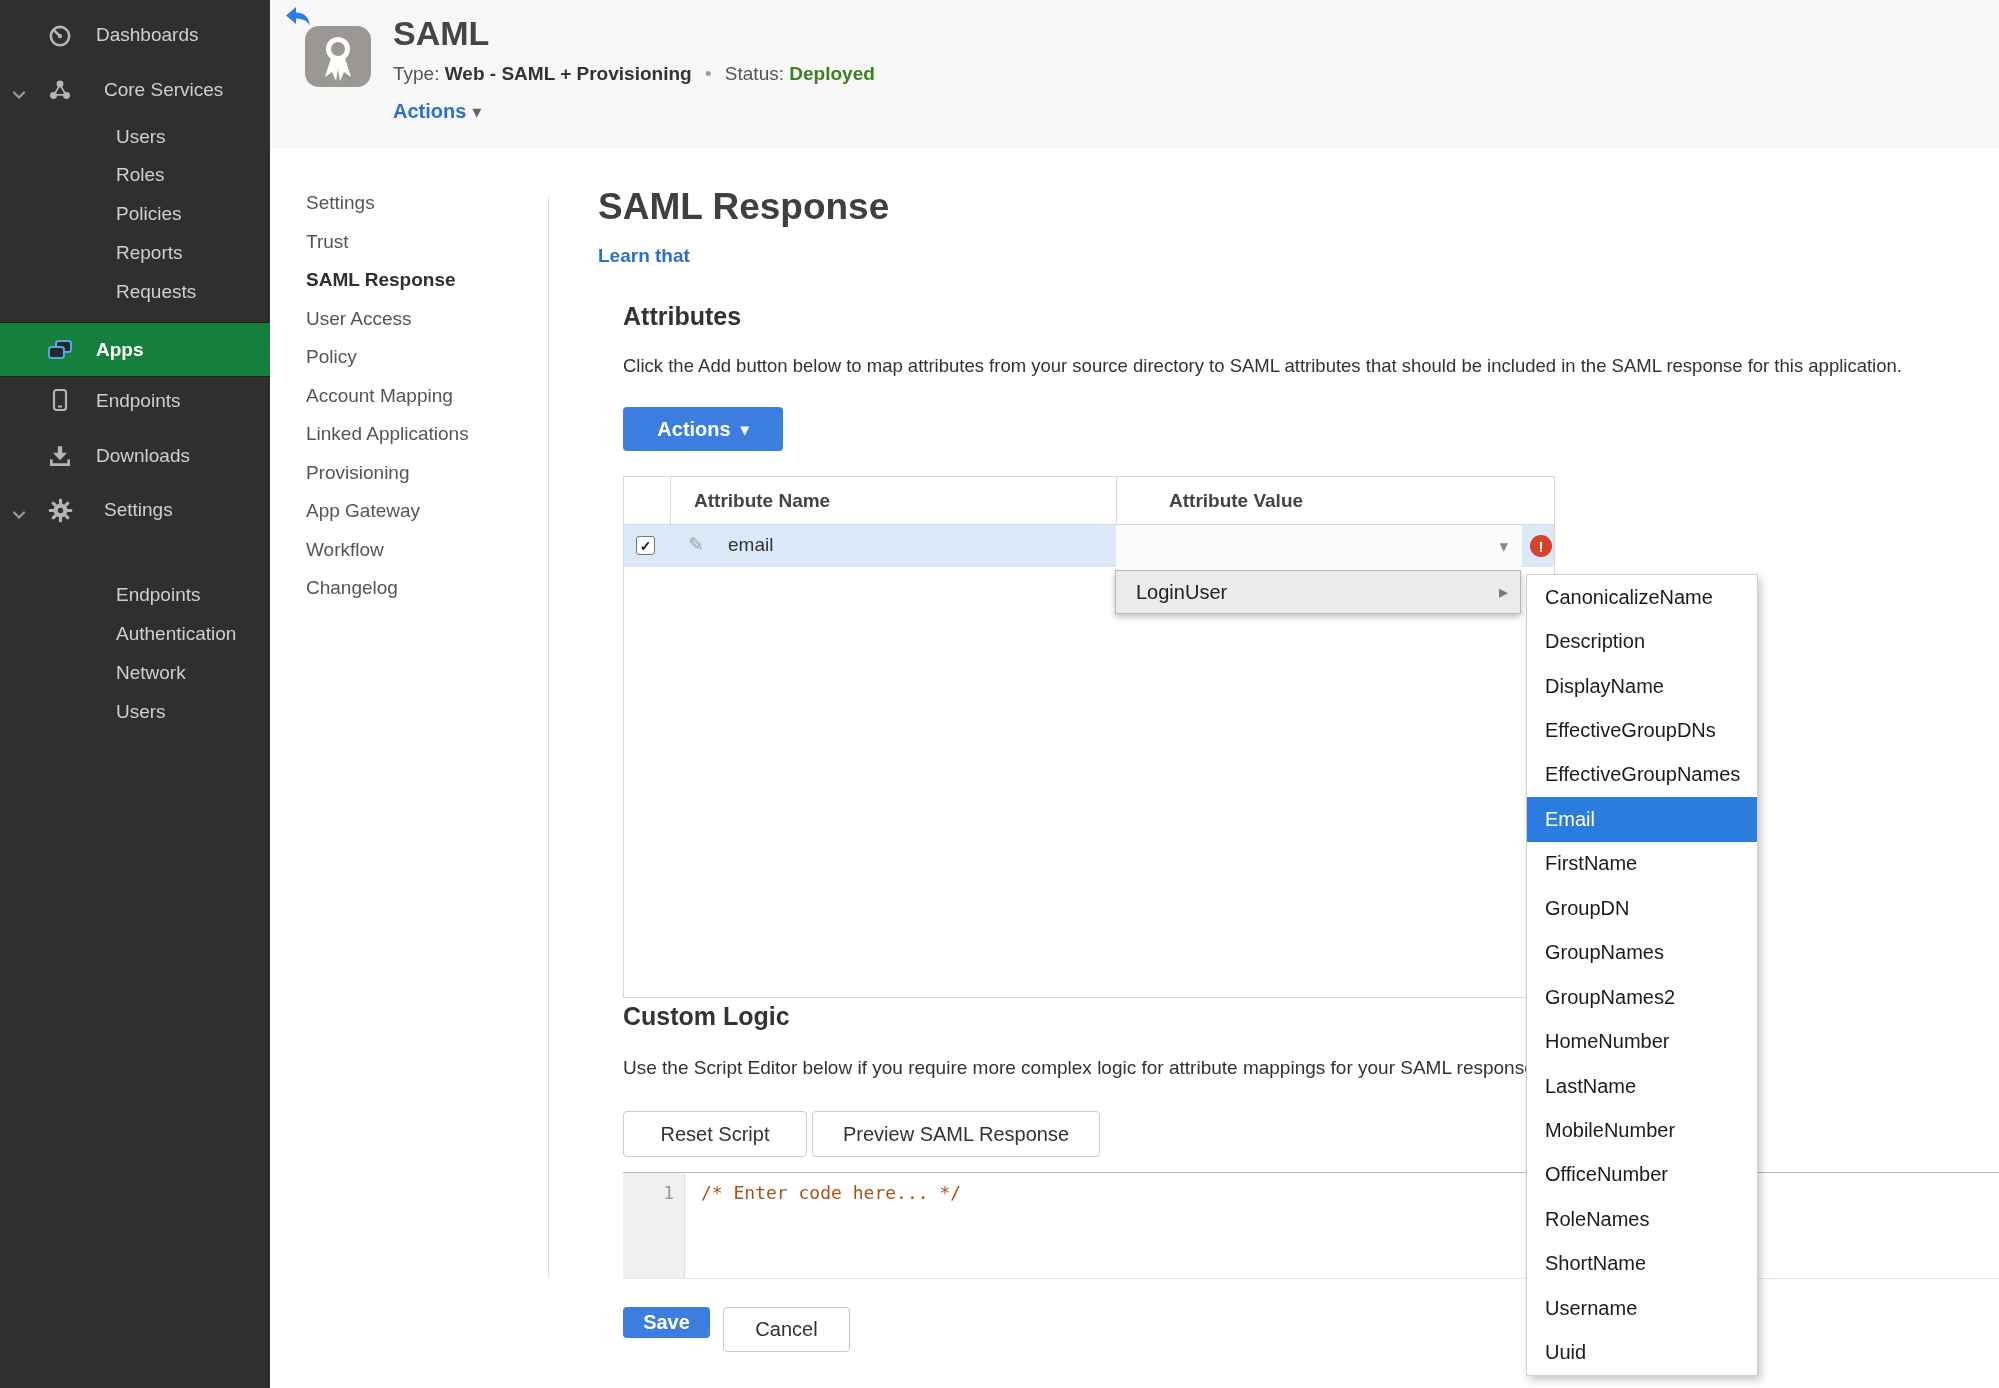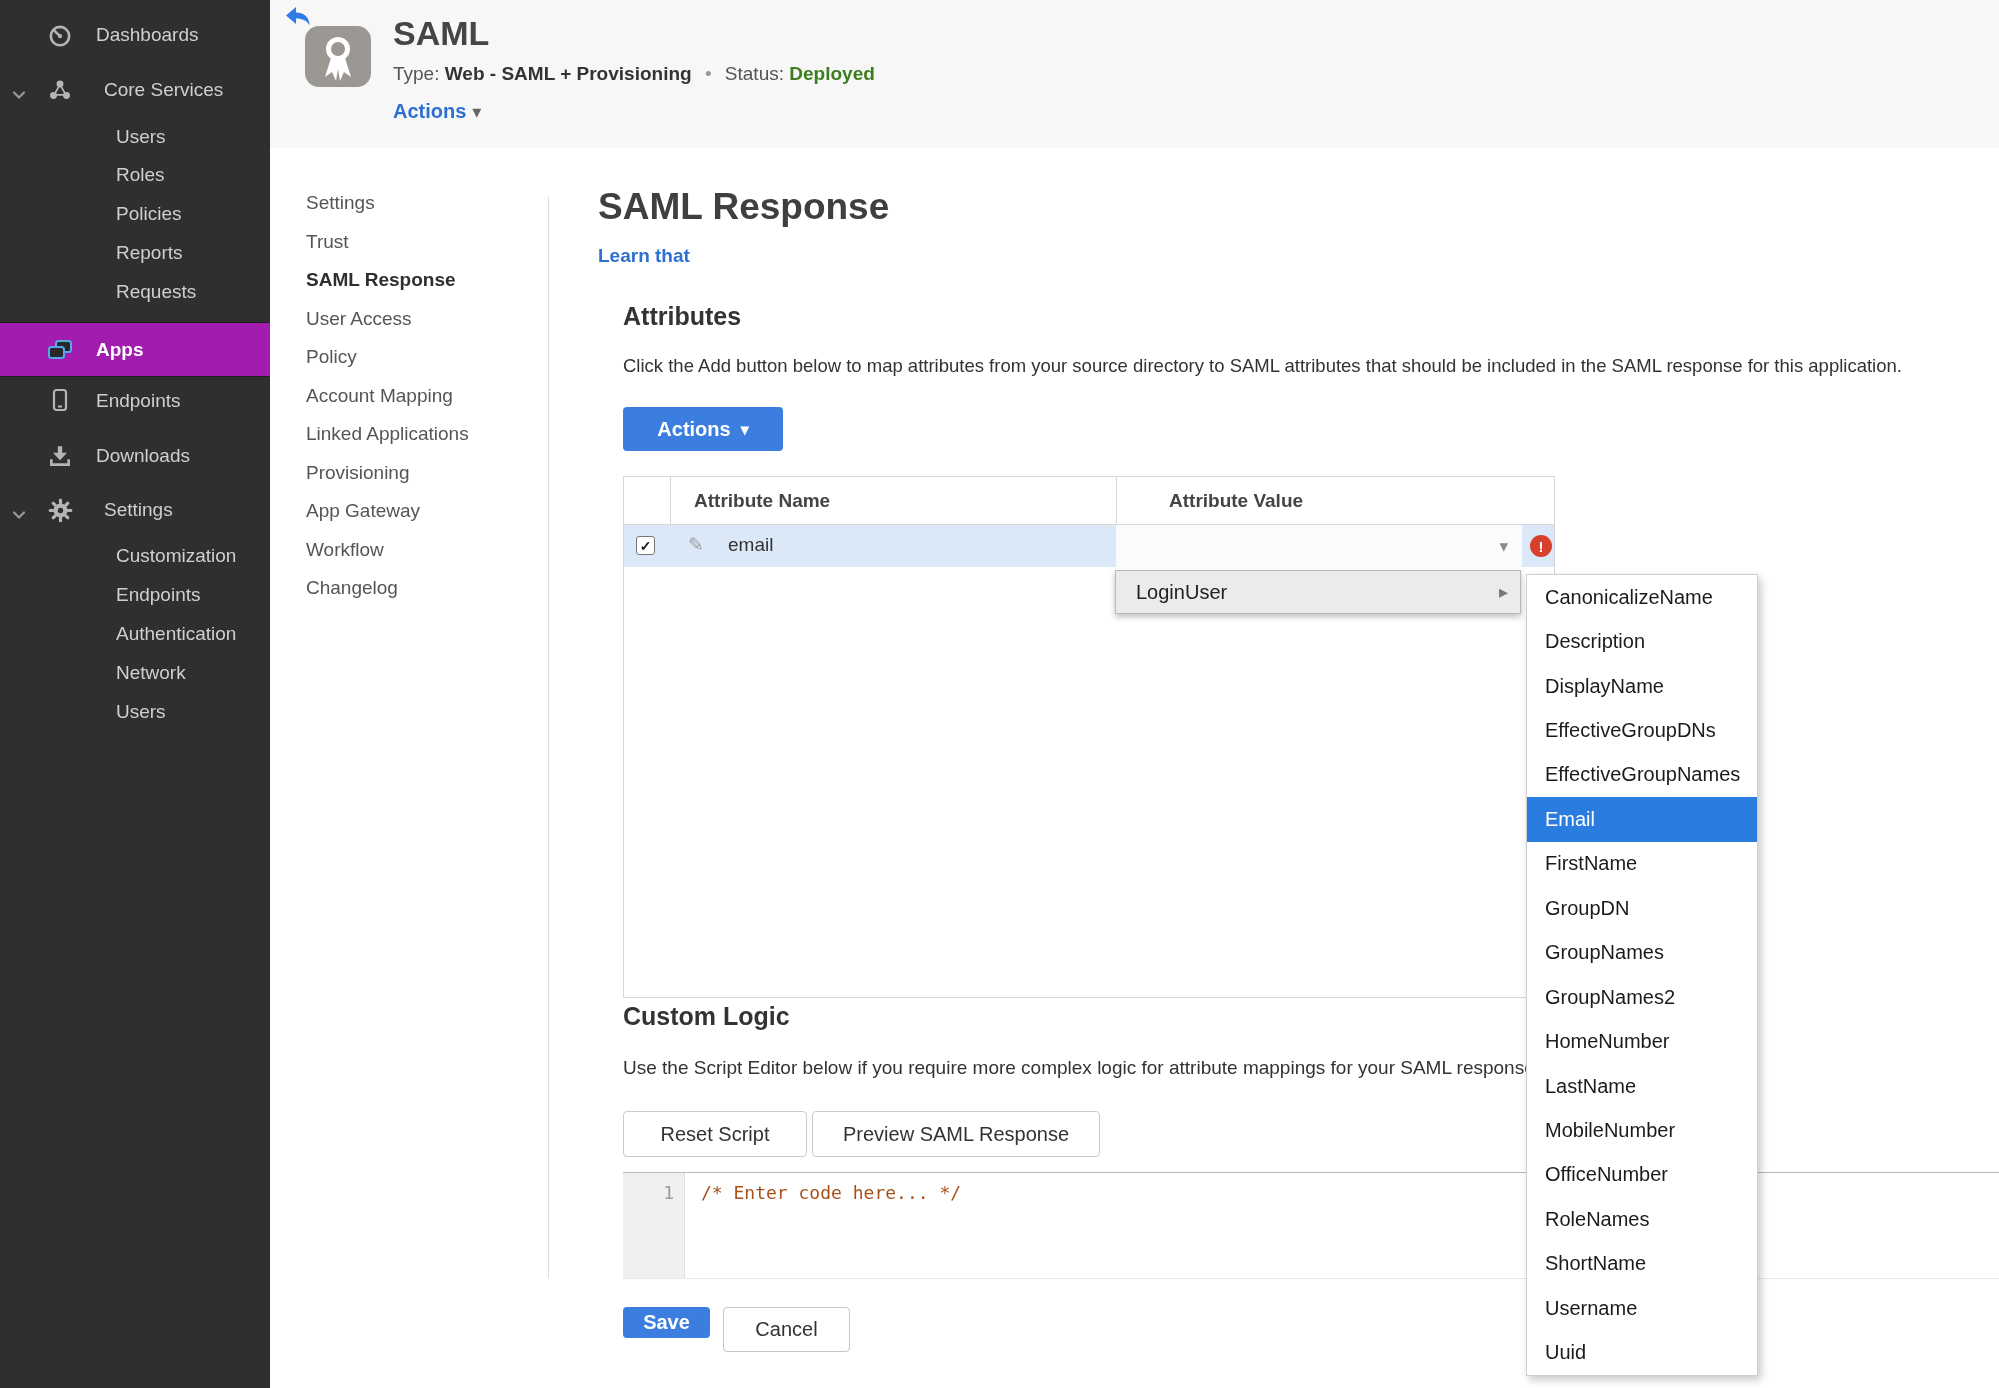--- a/index.html
+++ b/index.html
@@ -14,21 +14,21 @@
   .abs { position: absolute; }
 
   
   #sidebar { left:0; top:0; width:270px; height:1388px; background:#2f2f2f; }
   .side-item { position:absolute; left:0; width:270px; height:44px; display:flex; align-items:center; color:#cfcfcf; font-size:19px; cursor:pointer; }
   .side-item .slabel { position:absolute; left:96px; white-space:nowrap; }
   .side-item.group .slabel { left:104px; }
   .side-item.sub .slabel { left:116px; }
   .sicon { position:absolute; left:44px; width:32px; display:flex; justify-content:center; align-items:center; }
   .chev { position:absolute; left:12px; top:50%; margin-top:-6px; }
-  .side-item.active { background:#a21caf; border-top:1px solid #1f1f1f; border-bottom:1px solid #1f1f1f; height:55px; }
+  .side-item.active { background:#15803d; border-top:1px solid #1f1f1f; border-bottom:1px solid #1f1f1f; height:55px; }
   .side-item.active .slabel { color:#ffffff; font-weight:bold; }
 
   
   #header { left:270px; top:0; width:1729px; height:148px; background:#f7f7f7; }
   #back-btn { position:absolute; left:14px; top:5px; width:28px; height:24px; cursor:pointer; }
   #app-badge { position:absolute; left:35px; top:26px; width:66px; height:63px; }
   #app-title { position:absolute; left:123px; top:14px; font-size:34px; font-weight:bold; color:#454545; }
   #type-row { position:absolute; left:123px; top:63px; font-size:19px; color:#555; white-space:nowrap; }
   #type-row b { color:#333; }
   #type-row .dot { color:#999; padding:0 8px; }
@@ -182,23 +182,20 @@
           <rect x="10.6" y="1.5" width="2.8" height="5" rx="1.2" transform="rotate(270 12 12)"></rect>
           <rect x="10.6" y="1.5" width="2.8" height="5" rx="1.2" transform="rotate(315 12 12)"></rect>
           <circle cx="12" cy="12" r="6.2"></circle>
         </g>
         <circle cx="12" cy="12" r="2.4" fill="#2f2f2f"></circle>
       </svg>
     </span>
     <span class="slabel">Settings</span>
   </div>
 
-  <div class="side-item sub" style="top:534px">
-      <span class="slabel">Customization</span>
-    </div>
   <div class="side-item sub" style="top:573px">
       <span class="slabel">Endpoints</span>
     </div>
   <div class="side-item sub" style="top:612px">
       <span class="slabel">Authentication</span>
     </div>
   <div class="side-item sub" style="top:651px">
       <span class="slabel">Network</span>
     </div>
   <div class="side-item sub" style="top:690px">

